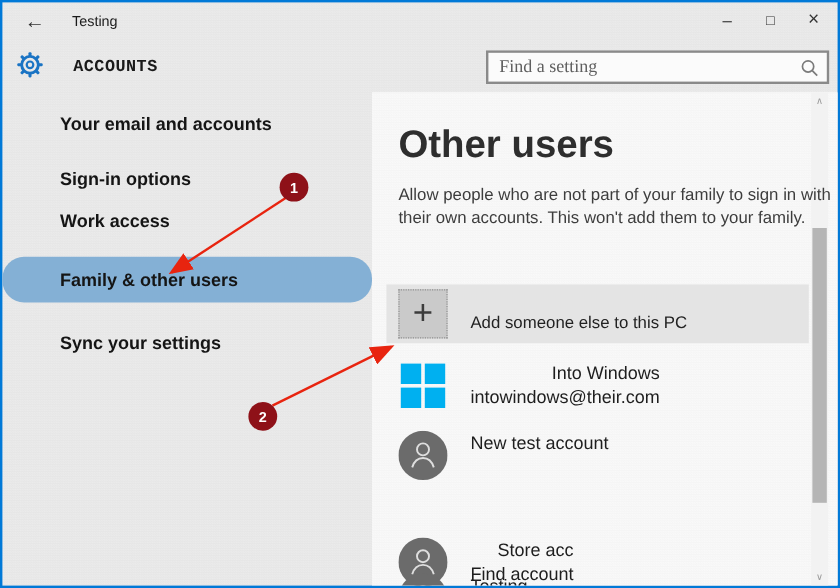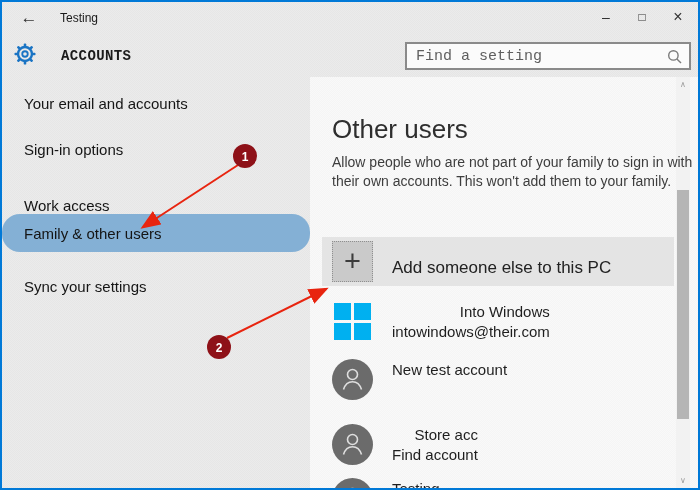--- a/index.html
+++ b/index.html
@@ -15,37 +15,37 @@
   .back-btn{ position:absolute; left:12px; top:4px; width:30px; height:24px; display:flex; align-items:center; justify-content:center; font-size:17px; color:#333; cursor:pointer; }
   .win-title{ position:absolute; left:58px; top:9px; font-size:12px; color:#1a1a1a; }
   .controls{ position:absolute; right:2px; top:2px; display:flex; }
   .ctrl{ width:36px; height:26px; display:flex; align-items:center; justify-content:center; font-size:14px; color:#333; cursor:pointer; }
   .ctrl.max{ font-size:12px; }
   .ctrl.close{ font-size:16px; }
   
   .gear{ position:absolute; left:12px; top:41px; }
   .page-title{ position:absolute; left:59px; top:46px; font-size:14px; font-weight:bold; letter-spacing:.4px; color:#1a1a1a;font-family:Liberation Mono, monospace; }
   .search{ position:absolute; left:403px; top:40px; width:286px; height:28px; border:2px solid #8a8a8a; background:#fbfbfb; }
-  .search input{ width:100%; height:100%; border:none; outline:none; background:transparent; padding:0 28px 0 9px; font-size:15px; color:#444; font-family:Liberation Mono, monospace; }
+  .search input{ width:100%; height:100%; border:none; outline:none; background:transparent; padding:0 28px 0 9px; font-size:15px; color:#444; font-family:Liberation Serif, serif; }
   .search input::placeholder{ color:#5f5f5f; opacity:1; }
   .search .mag{ position:absolute; right:6px; top:5px; }
   
-  .side-item{ position:absolute; left:0; width:308px; height:38px; display:flex; align-items:center; padding-left:22px; font-size:15px; color:#151515; cursor:pointer; }
-  .si-0{ top:82px; } .si-1{ top:128px; } .si-2{ top:184px; } .si-3{ top:212px;border-radius:18px; } .si-4{ top:265px; }
+  .side-item{ position:absolute; left:0; width:308px; height:38px; display:flex; align-items:center; padding-left:48px; font-size:15px; color:#151515; cursor:pointer;font-weight:bold; }
+  .si-0{ top:82px; } .si-1{ top:128px; } .si-2{ top:163px; } .si-3{ top:212px;border-radius:18px; } .si-4{ top:265px; }
   .side-item.selected{ background:#84b0d5; }
   
   .content-bg{ position:absolute; left:308px; top:75px; right:0; bottom:0; background:#f8f8f8;
     background-image:repeating-conic-gradient(#f9f9f9 0% 25%, #f5f5f5 25% 50%); background-size:2px 2px; }
-  .other-users{ position:absolute; left:330px; top:112px; font-size:26px; font-weight:400; color:#2e2e2e; }
+  .other-users{ position:absolute; left:330px; top:100px; font-size:32px; font-weight:700; color:#2e2e2e; }
   .desc{ position:absolute; left:330px; top:151px; width:364px; font-size:14px; line-height:19px; color:#3d3d3d; }
   .add-row{ position:absolute; left:320px; top:235px; width:352px; height:49px; background:#e4e4e4; cursor:pointer; }
   .plus-box{ position:absolute; left:10px; top:4px; width:41px; height:41px; background:#cacaca; border:1px dotted #8f8f8f; display:flex; align-items:center; justify-content:center; font-size:29px; font-weight:300; color:#3c3c3c; }
-  .add-label{ position:absolute; left:70px; top:0; height:62px; display:flex; align-items:center; font-size:17px; color:#222; }
+  .add-label{ position:absolute; left:70px; top:0; height:62px; display:flex; align-items:center; font-size:14px; color:#222; }
   .user-row{ position:absolute; left:320px; width:352px; height:41px; cursor:pointer; }
-  .ur-0{ top:299px; } .ur-1{ top:357px; } .ur-2{ top:422px; } .ur-3{ top:476px; }
+  .ur-0{ top:299px; } .ur-1{ top:357px; } .ur-2{ top:446px; } .ur-3{ top:476px; }
   .user-icon{ position:absolute; left:10px; top:0; width:41px; height:41px; }
   .win-logo{ position:absolute; left:2px; top:2px; width:37px; height:37px; display:grid; grid-template-columns:1fr 1fr; grid-template-rows:1fr 1fr; gap:3px; }
   .win-logo div{ background:#00b0f0; }
   .user-texts{ position:absolute; left:70px; top:1px; }
   .user-name{ font-size:15px; line-height:20px; color:#1e1e1e;text-align:right; }
   .user-detail{ font-size:15px; line-height:19px; color:#1e1e1e; }
   
   .scrollbar{ position:absolute; right:8px; top:75px; bottom:0; width:14px; background:#f2f2f2; }
   .sb-arrow{ position:absolute; left:0; width:14px; text-align:center; font-size:8px; color:#9a9a9a; cursor:pointer; }
   .sb-up{ top:3px; } .sb-down{ bottom:3px; }

